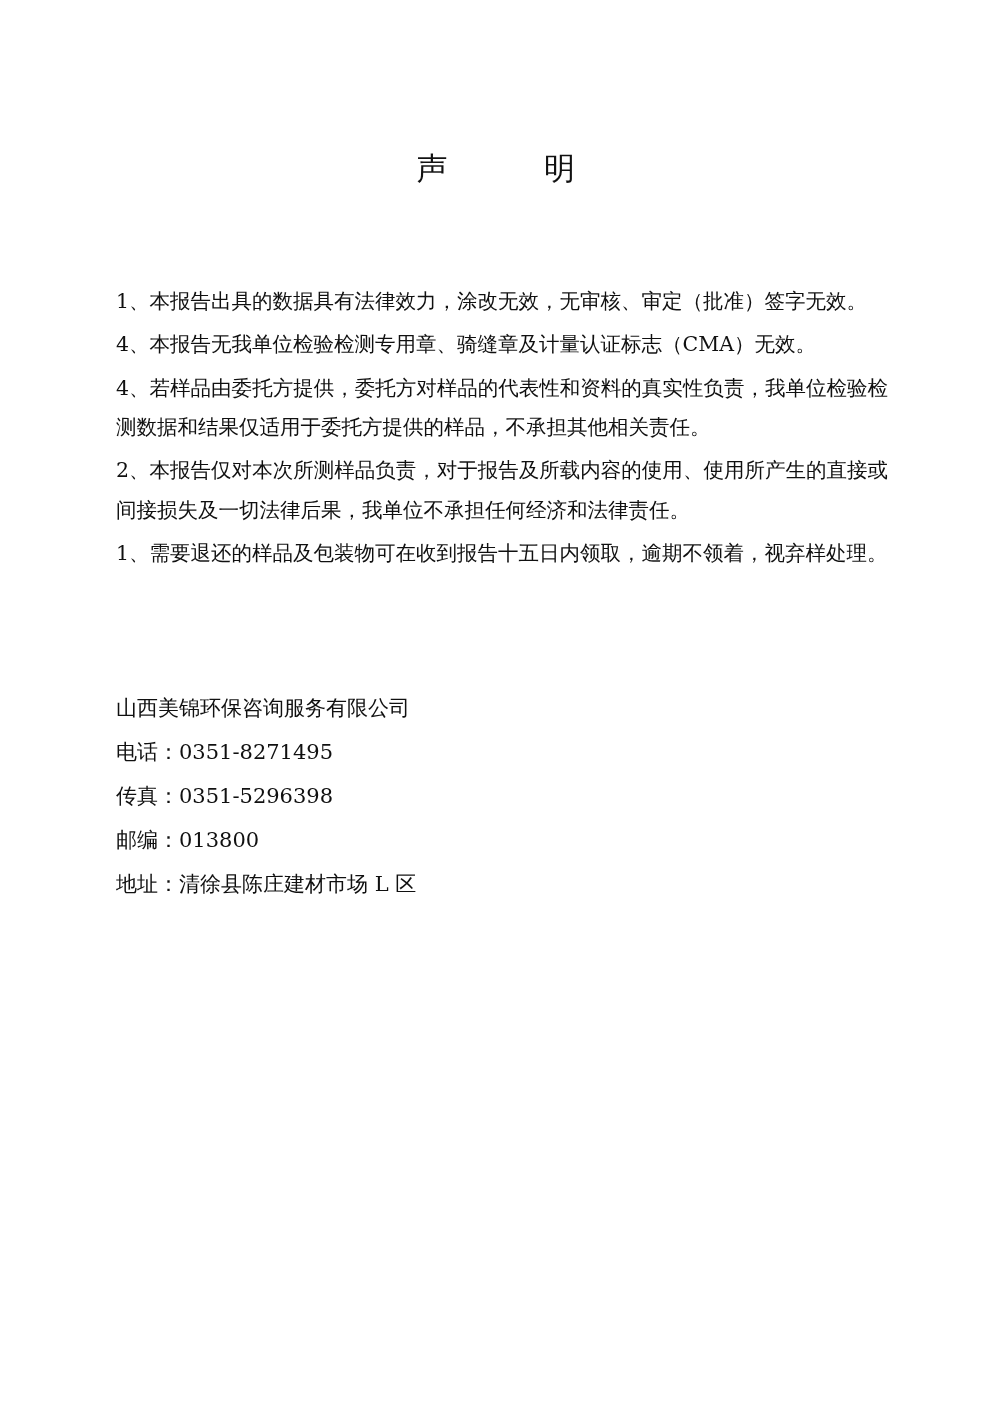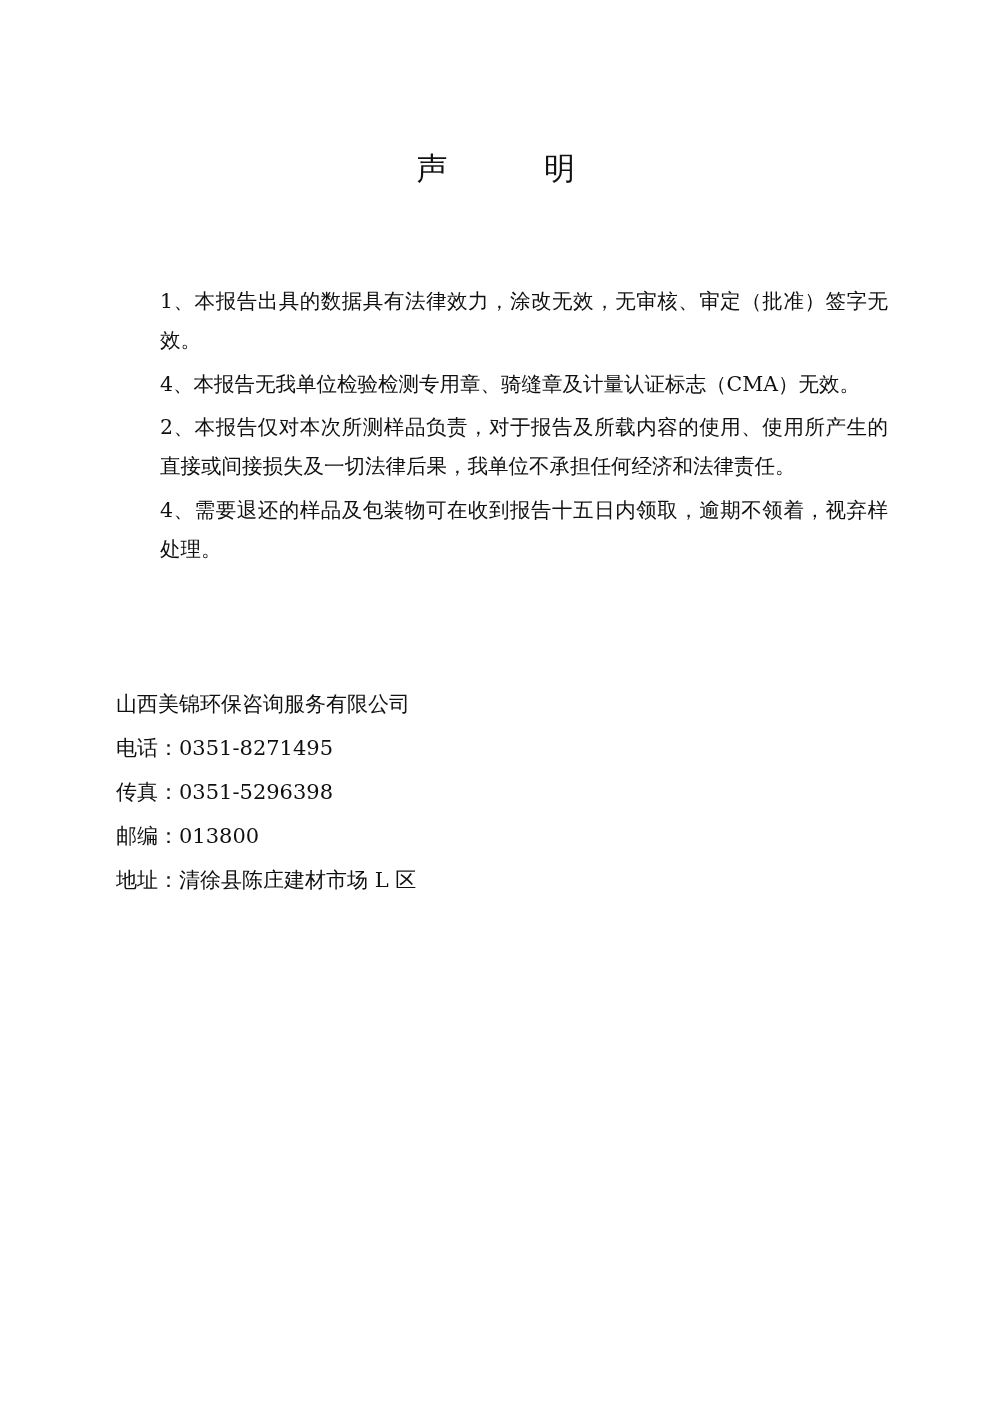--- a/index.html
+++ b/index.html
@@ -34,21 +34,20 @@
     color: #111;
   }
   .doc-title .sp {
     display: inline-block;
     width: 96px;
   }
   .clauses {
     margin-top: 92px;
     padding-left: 116px;
     padding-right: 104px;
-    margin-left: 44px;
   }
   .clause {
     font-size: 20.5px;
     line-height: 1.92;
     text-align: justify;
     text-justify: inter-ideograph;
     margin: 0 0 4px 0;
     text-indent: 0;
     color: #101010;
   }
@@ -71,22 +70,23 @@
 
 <div class="page">
 
   <div class="doc-title">
     <span>声</span><span class="sp"></span><span>明</span>
   </div>
 
   <div class="clauses">
     <p class="clause hang">1、本报告出具的数据具有法律效力，涂改无效，无审核、审定（批准）签字无效。</p>
     <p class="clause hang">4、本报告无我单位检验检测专用章、骑缝章及计量认证标志（CMA）无效。</p>
+    <p class="clause hang">4、若样品由委托方提供，委托方对样品的代表性和资料的真实性负责，我单位检验检测数据和结果仅适用于委托方提供的样品，不承担其他相关责任。</p>
     <p class="clause hang">2、本报告仅对本次所测样品负责，对于报告及所载内容的使用、使用所产生的直接或间接损失及一切法律后果，我单位不承担任何经济和法律责任。</p>
-    <p class="clause hang">4、需要退还的样品及包装物可在收到报告十五日内领取，逾期不领着，视弃样处理。</p>
+    <p class="clause hang">1、需要退还的样品及包装物可在收到报告十五日内领取，逾期不领着，视弃样处理。</p>
   </div>
 
   <div class="footer-block">
     <div class="footer-line">山西美锦环保咨询服务有限公司</div>
     <div class="footer-line">电话：0351-8271495</div>
     <div class="footer-line">传真：0351-5296398</div>
     <div class="footer-line">邮编：013800</div>
     <div class="footer-line">地址：清徐县陈庄建材市场 L 区</div>
   </div>
 

